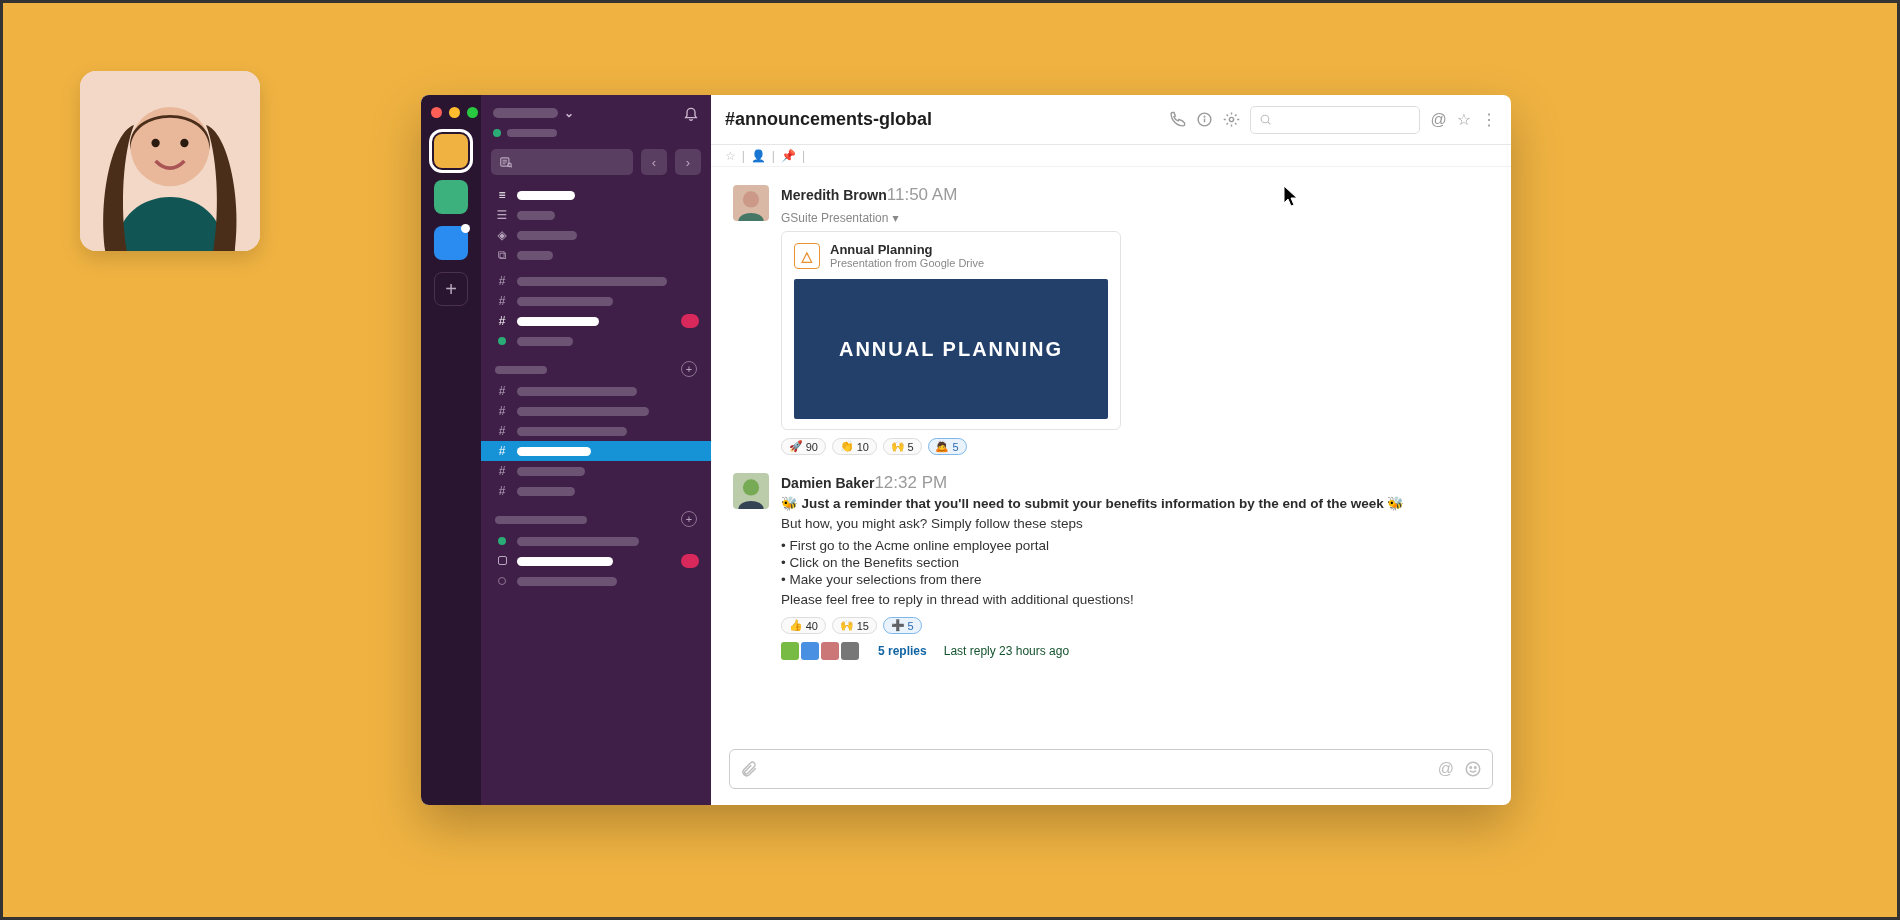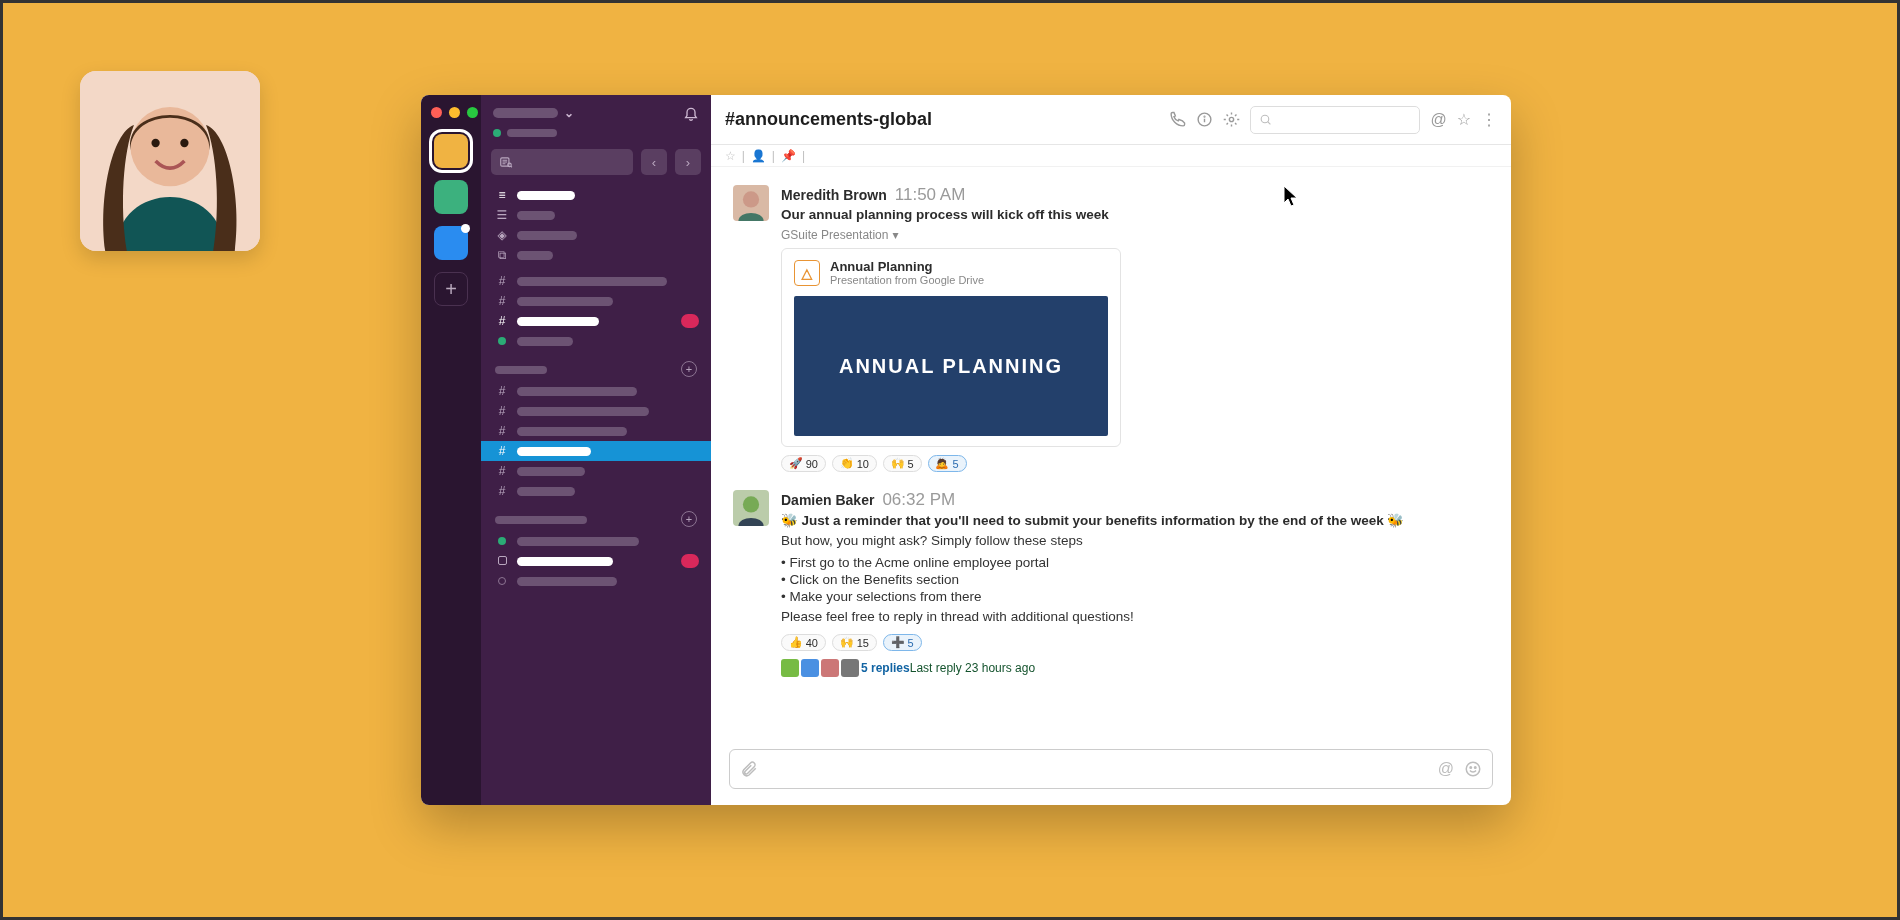--- a/index.html
+++ b/index.html
@@ -94,38 +94,38 @@
   .spacer{flex:1}
   .hicon{color:#9a9a9a;cursor:pointer}
   .search{width:170px;height:28px;border:1px solid #ddd;border-radius:5px;display:flex;align-items:center;padding:0 8px;color:#bdbdbd}
   .subbar{height:22px;border-bottom:1px solid #f1f1f1;padding:0 14px;display:flex;align-items:center;gap:6px;color:#bfbfbf;font-size:12px}
 
   .stream{flex:1;overflow:auto;padding:10px 22px 0;color:#2c2c2c}
   .msg{display:flex;gap:12px;padding:8px 0 10px;position:relative}
   .av{width:36px;height:36px;border-radius:4px;flex-shrink:0;overflow:hidden}
   .av svg{width:100%;height:100%}
   .body{flex:1;min-width:0}
-  .nameline{display:flex;align-items:baseline;gap:8px}
+  .nameline{display:flex;align-items:baseline;}
   .uname{font-weight:800;font-size:14px}
   .ts{color:#9a9a9a;font-size:17px}
   .title{font-weight:700;font-size:13.5px;margin-top:2px}
   .text{font-size:13.5px;line-height:1.45;margin-top:3px;color:#333;max-width:540px}
   .linkline{color:#888;font-size:12px;margin-top:6px;display:flex;align-items:center;gap:4px}
   .filecard{border:1px solid #e3e3e3;border-radius:6px;padding:10px 12px;margin-top:6px;width:340px}
   .filehead{display:flex;gap:10px;align-items:center}
   .ficon{width:26px;height:26px;border:1px solid #e89434;border-radius:4px;display:flex;align-items:center;justify-content:center;color:#e89434;font-weight:700;font-size:14px}
   .fname{font-weight:700;font-size:13px}
   .fsub{font-size:11px;color:#888}
   .slide{margin-top:10px;height:140px;background:#23406b;color:#fff;display:flex;align-items:center;justify-content:center;font-weight:800;letter-spacing:2px;font-size:20px;border-radius:2px}
   .reacts{display:flex;gap:6px;margin-top:8px}
   .react{border:1px solid #ddd;border-radius:12px;padding:1px 7px;font-size:11px;display:flex;align-items:center;gap:3px;cursor:pointer;background:#fafafa}
   .react.blue{border-color:#7eb7ea;background:#eaf3fb;color:#2b6cb0}
   .bullets{font-size:13.5px;color:#333;margin-top:4px}
   .bullets div{margin:2px 0}
-  .thread{display:flex;align-items:center;gap:0;margin-top:8px;font-size:12px}
+  .thread{display:flex;align-items:center;gap:17px;margin-top:8px;font-size:12px}
   .thread .faces{display:flex}
   .thread .faces span{width:18px;height:18px;border-radius:3px;background:#c7a;display:inline-block;margin-right:2px}
   .thread .faces span:nth-child(1){background:#7b4}
   .thread .faces span:nth-child(2){background:#4a90e2}
   .thread .faces span:nth-child(3){background:#c77}
   .thread .faces span:nth-child(4){background:#777}
   .replies{color:#1264a3;font-weight:600;cursor:pointer}
   .lastreply{color:#14532d}
 
   .composer{border:1px solid #ccc;border-radius:6px;margin:10px 18px 16px;height:40px;display:flex;align-items:center;padding:0 10px;color:#bdbdbd;gap:10px}
@@ -332,21 +332,20 @@
               <rect width="40" height="40" fill="#d9b9a5"></rect>
               <circle cx="20" cy="16" r="9" fill="#c98"></circle>
               <path d="M6 40c0-12 28-12 28 0z" fill="#476"></path>
             </svg>
         </div>
         <div class="body">
           <div class="nameline">
             <span class="uname">Meredith Brown</span>
             <span class="ts">11:50 AM</span>
           </div>
-          <div class="title">Our annual planning process will kick off this week</div>
           <div class="linkline">
             <span>GSuite Presentation</span>
               <span>▾</span>
           </div>
           <div class="filecard">
             <div class="filehead">
               <span class="ficon">△</span>
               <div>
                 <div class="fname">Annual Planning</div>
                 <div class="fsub">Presentation from Google Drive</div>
@@ -379,21 +378,21 @@
         <div class="av">
           <svg viewBox="0 0 40 40">
               <rect width="40" height="40" fill="#bca"></rect>
               <circle cx="20" cy="16" r="9" fill="#7a5"></circle>
               <path d="M6 40c0-12 28-12 28 0z" fill="#345"></path>
             </svg>
         </div>
         <div class="body">
           <div class="nameline">
             <span class="uname">Damien Baker</span>
-            <span class="ts">06:32 PM</span>
+            <span class="ts">12:32 PM</span>
           </div>
           <div class="title">🐝 Just a reminder that you'll need to submit your benefits information by the end of the week 🐝</div>
           <div class="text">But how, you might ask? Simply follow these steps</div>
           <div class="bullets">
             <div>• First go to the Acme online employee portal</div>
             <div>• Click on the Benefits section</div>
             <div>• Make your selections from there</div>
           </div>
           <div class="text">Please feel free to reply in thread with additional questions!</div>
           <div class="reacts">

